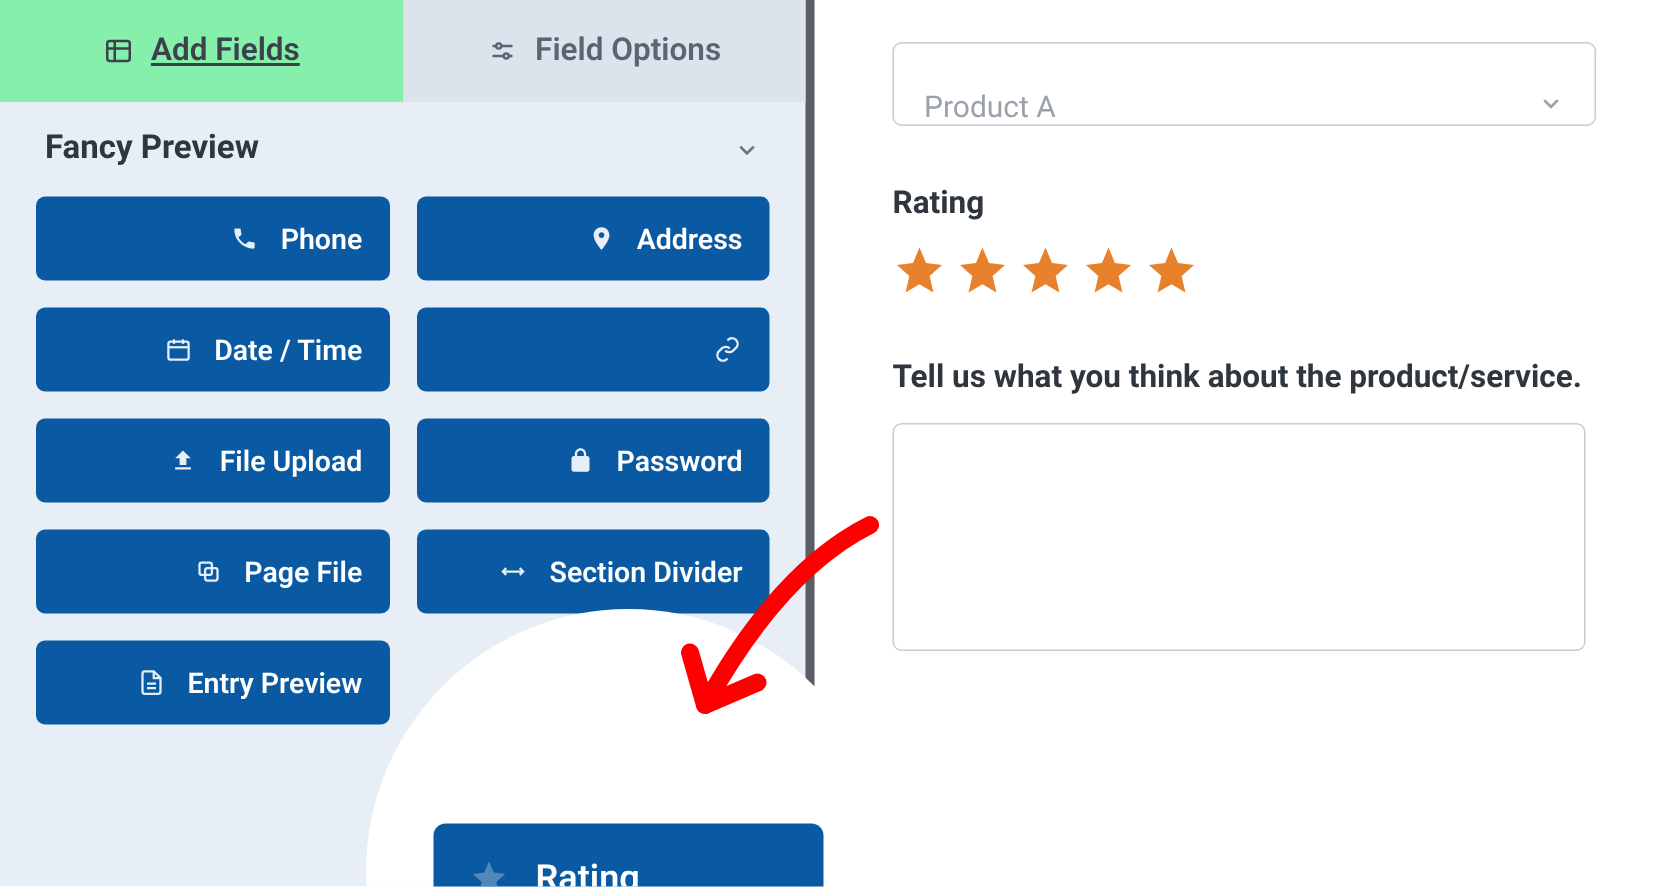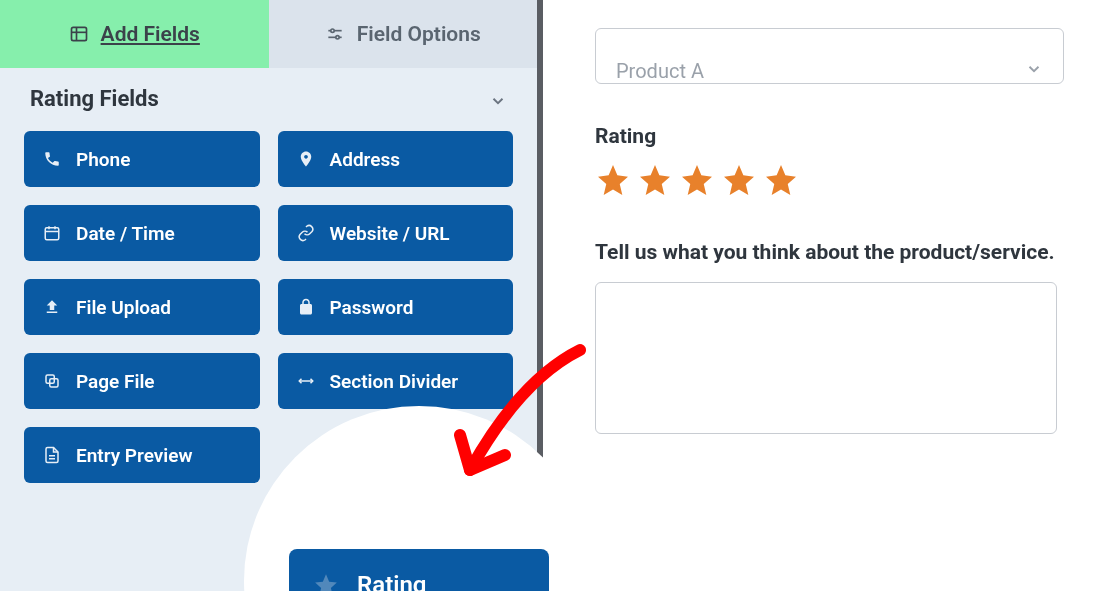--- a/index.html
+++ b/index.html
@@ -68,20 +68,21 @@
       color: #fff;
       border-radius: 6px;
       height: 56px;
       display: flex;
       align-items: center;
       gap: 14px;
       padding: 0 18px;
       font-size: 19px;
       font-weight: 600;
       cursor: pointer;
+      justify-content: flex-end;
     }
     .field-btn .ficon {
       width: 20px; height: 20px;
       display: inline-flex; align-items: center; justify-content: center;
       opacity: 0.9;
     }
     .preview {
       flex: 1;
       padding: 28px 52px;
     }
@@ -181,21 +182,21 @@
               <line x1="4" y1="16" x2="20" y2="16"></line>
               <circle cx="9" cy="8" r="2" fill="#dbe3ec"></circle>
               <circle cx="15" cy="16" r="2" fill="#dbe3ec"></circle>
             </svg>
         </span>
         <span>Field Options</span>
       </div>
     </div>
 
     <div class="section-header">
-      <span>Rating Fields</span>
+      <span>Fancy Preview</span>
       <span class="chevron">
         <svg viewBox="0 0 24 24" width="18" height="18" fill="none" stroke="#6b7480" stroke-width="2.5">
             <polyline points="6 9 12 15 18 9"></polyline>
           </svg>
       </span>
     </div>
 
     <div class="field-grid">
       <div class="field-btn">
         <span class="ficon">
@@ -224,21 +225,20 @@
           </span>
         <span>Date / Time</span>
       </div>
       <div class="field-btn">
         <span class="ficon">
             <svg viewBox="0 0 24 24" width="18" height="18" fill="none" stroke="#fff" stroke-width="2">
               <path d="M10 13a5 5 0 0 0 7 0l3-3a5 5 0 0 0-7-7l-1 1"></path>
               <path d="M14 11a5 5 0 0 0-7 0l-3 3a5 5 0 0 0 7 7l1-1"></path>
             </svg>
           </span>
-        <span>Website / URL</span>
       </div>
       <div class="field-btn">
         <span class="ficon">
             <svg viewBox="0 0 24 24" width="18" height="18" fill="#fff">
               <path d="M9 16h6v-6h4l-7-7-7 7h4v6zm-4 2h14v2H5v-2z"></path>
             </svg>
           </span>
         <span>File Upload</span>
       </div>
       <div class="field-btn">

